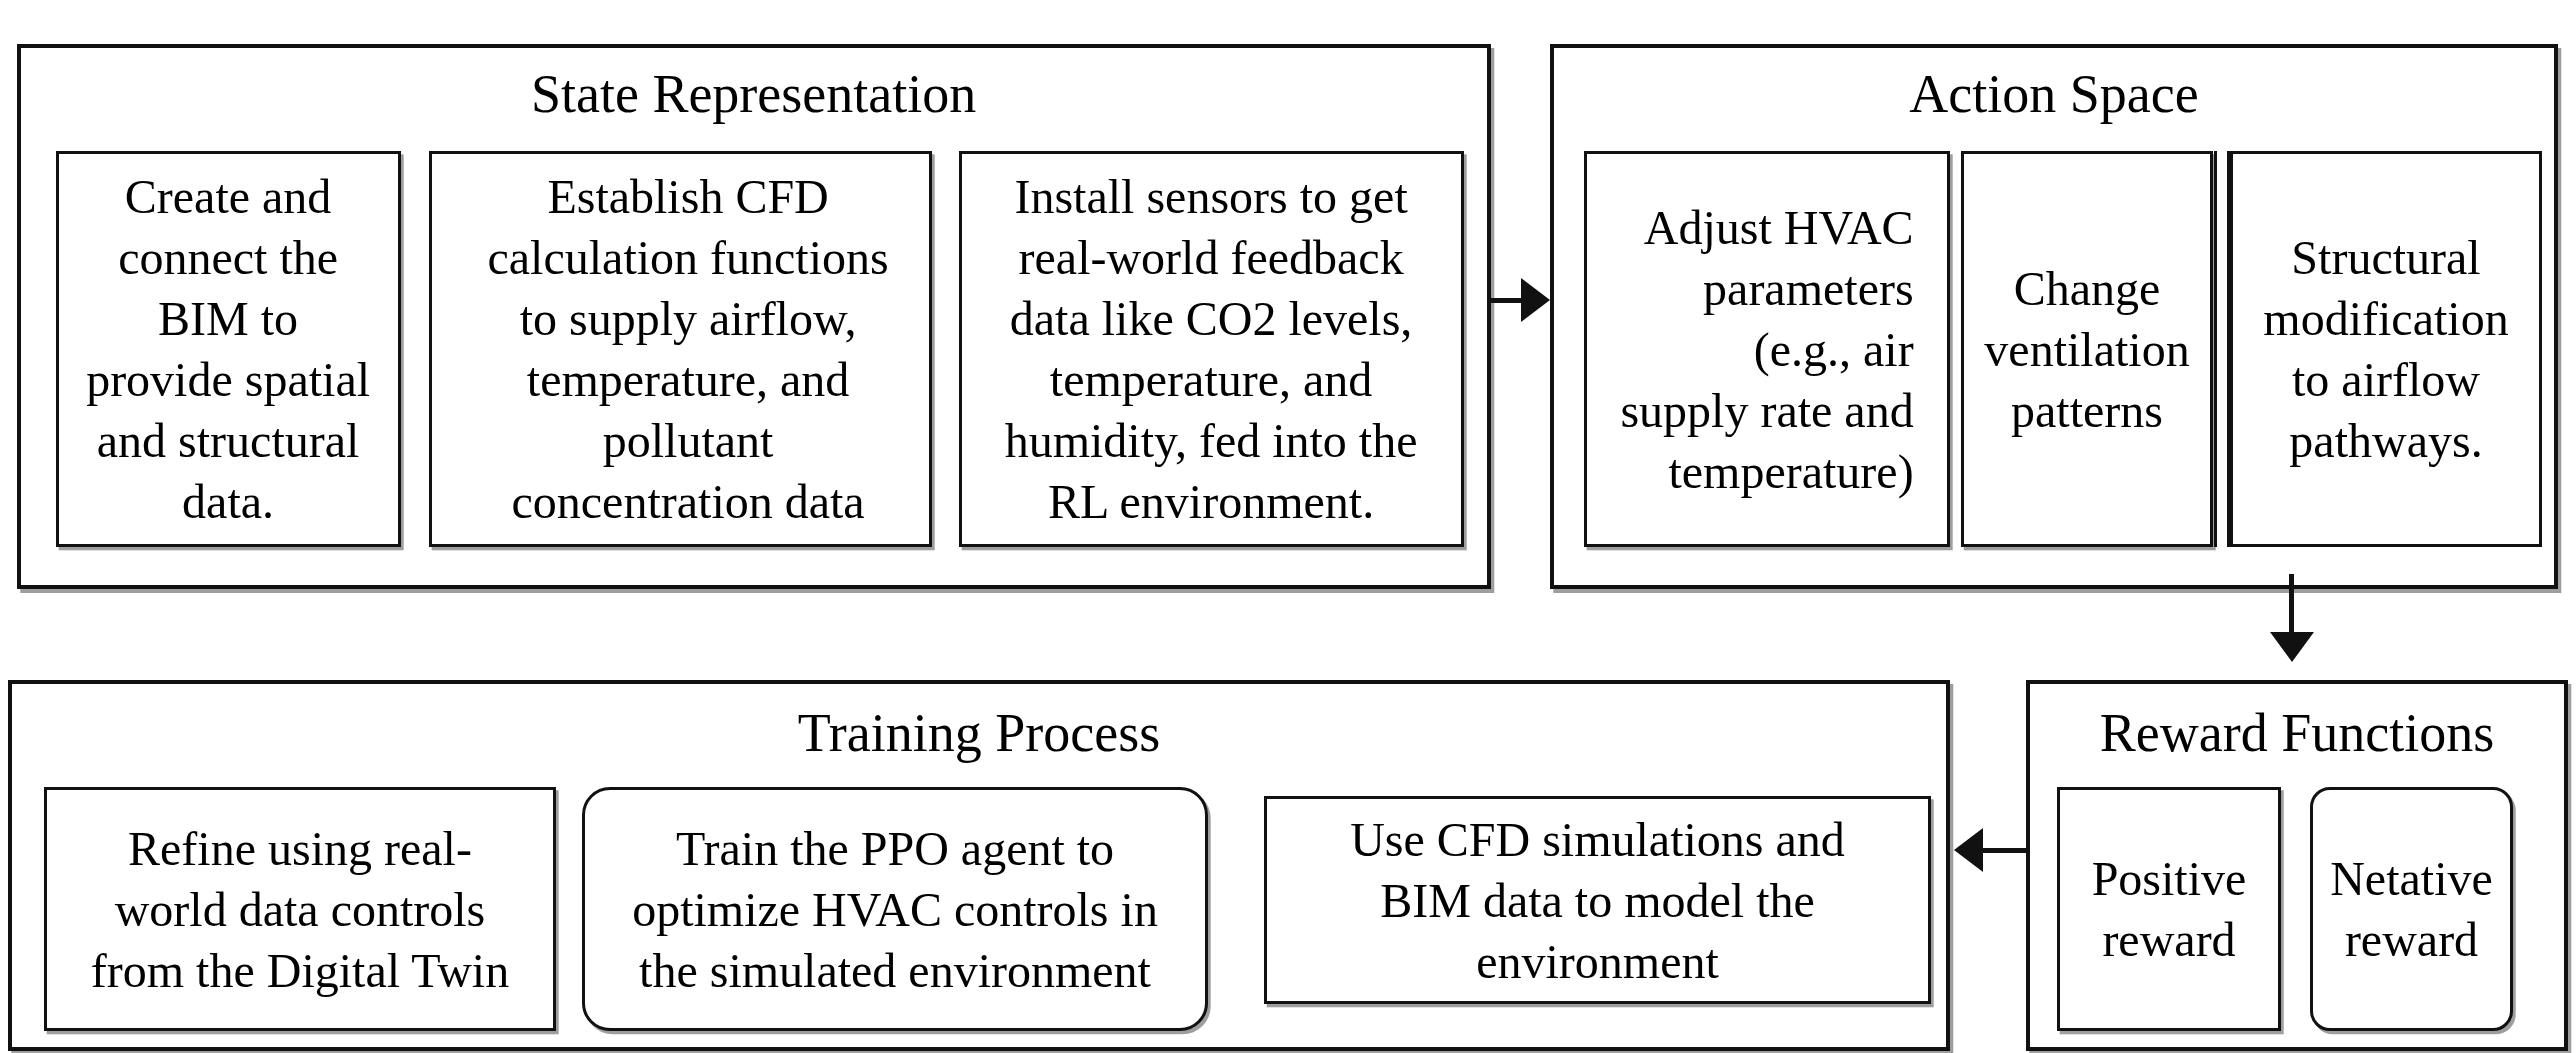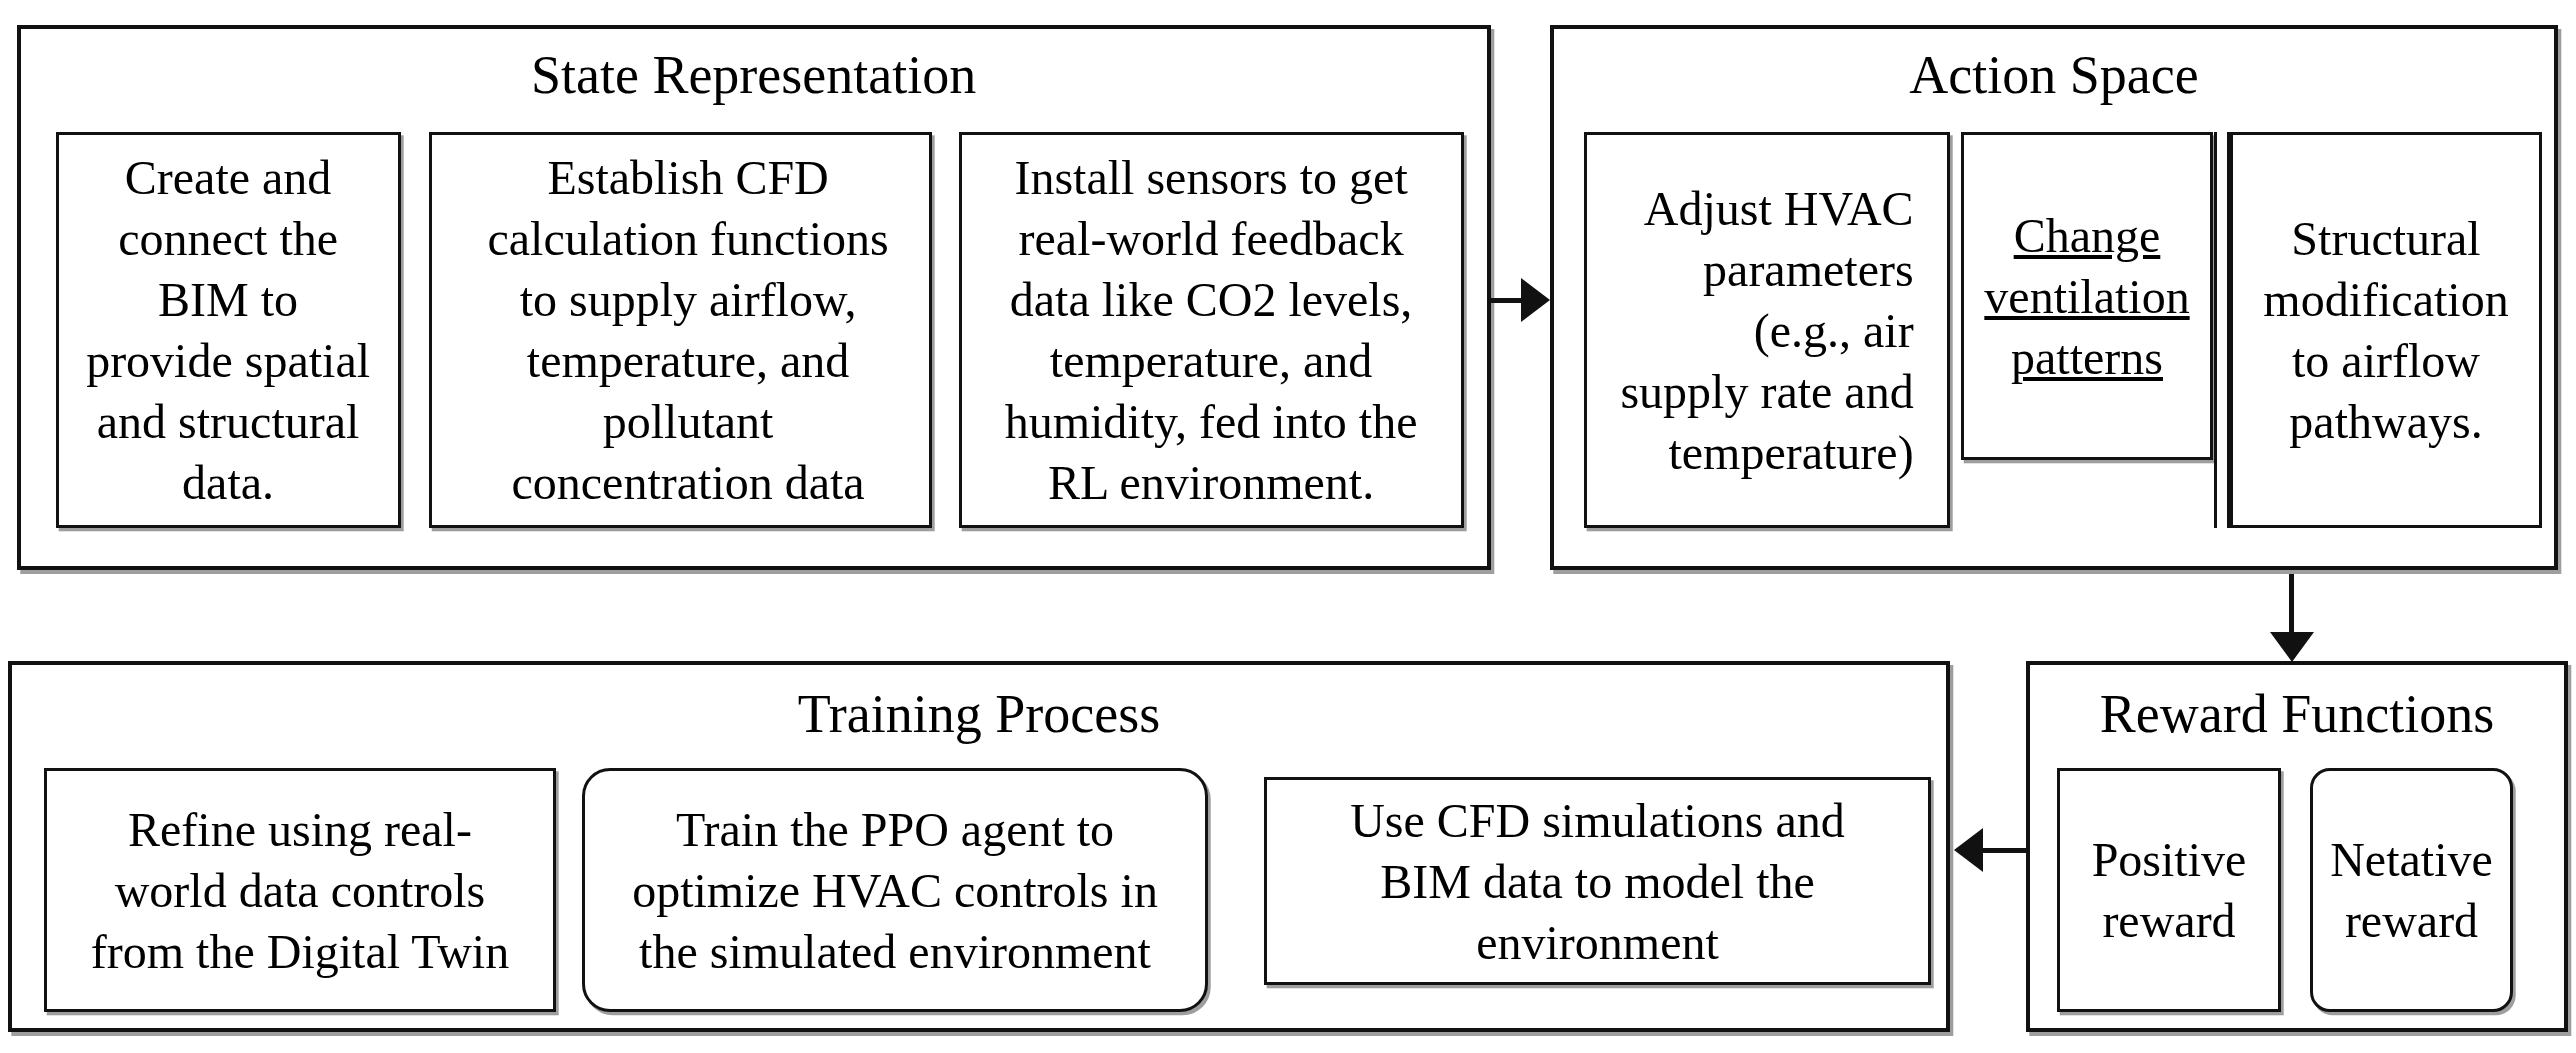--- a/index.html
+++ b/index.html
@@ -16,20 +16,21 @@
     color:var(--text-c);
     overflow:hidden;
   }
   *{box-sizing:border-box;}
   .canvas{position:relative;width:2576px;height:1054px;background:var(--bg-c);}
   .outer{
     position:absolute;
     background:var(--bg-c);
     border:4px solid var(--border-c);
     box-shadow:3.3px 4px 0 var(--shadow-c);
+    margin-top:19px;
   }
   .group-title{
     position:absolute;
     left:0;top:17px;width:100%;
     margin:0;
     text-align:center;
     font-size:54px;
     font-weight:400;
     line-height:1.1;
     white-space:pre;
@@ -86,21 +87,21 @@
 RL environment.</div>
   </section>
 
   <section class="outer" style="left:1550px;top:25px;width:1008px;height:545px;">
     <h2 class="group-title">Action Space</h2>
     <div class="sub" style="left:30px;top:103px;width:366px;height:396px;text-align:right;">Adjust HVAC
 parameters
 (e.g., air
 supply rate and
 temperature)</div>
-    <div class="sub" style="left:407px;top:103px;width:252px;height:328px;text-decoration:underline;">Change
+    <div class="sub" style="left:407px;top:103px;width:252px;height:396px;">Change
 ventilation
 patterns</div>
     <div class="divider" style="left:660px;top:103px;width:16px;height:396px;"></div>
     <div class="sub" style="left:676px;top:103px;width:312px;height:396px;box-shadow:none;">Structural
 modification
 to airflow
 pathways.</div>
   </section>
 
   <section class="outer" style="left:8px;top:661px;width:1942px;height:371px;">

